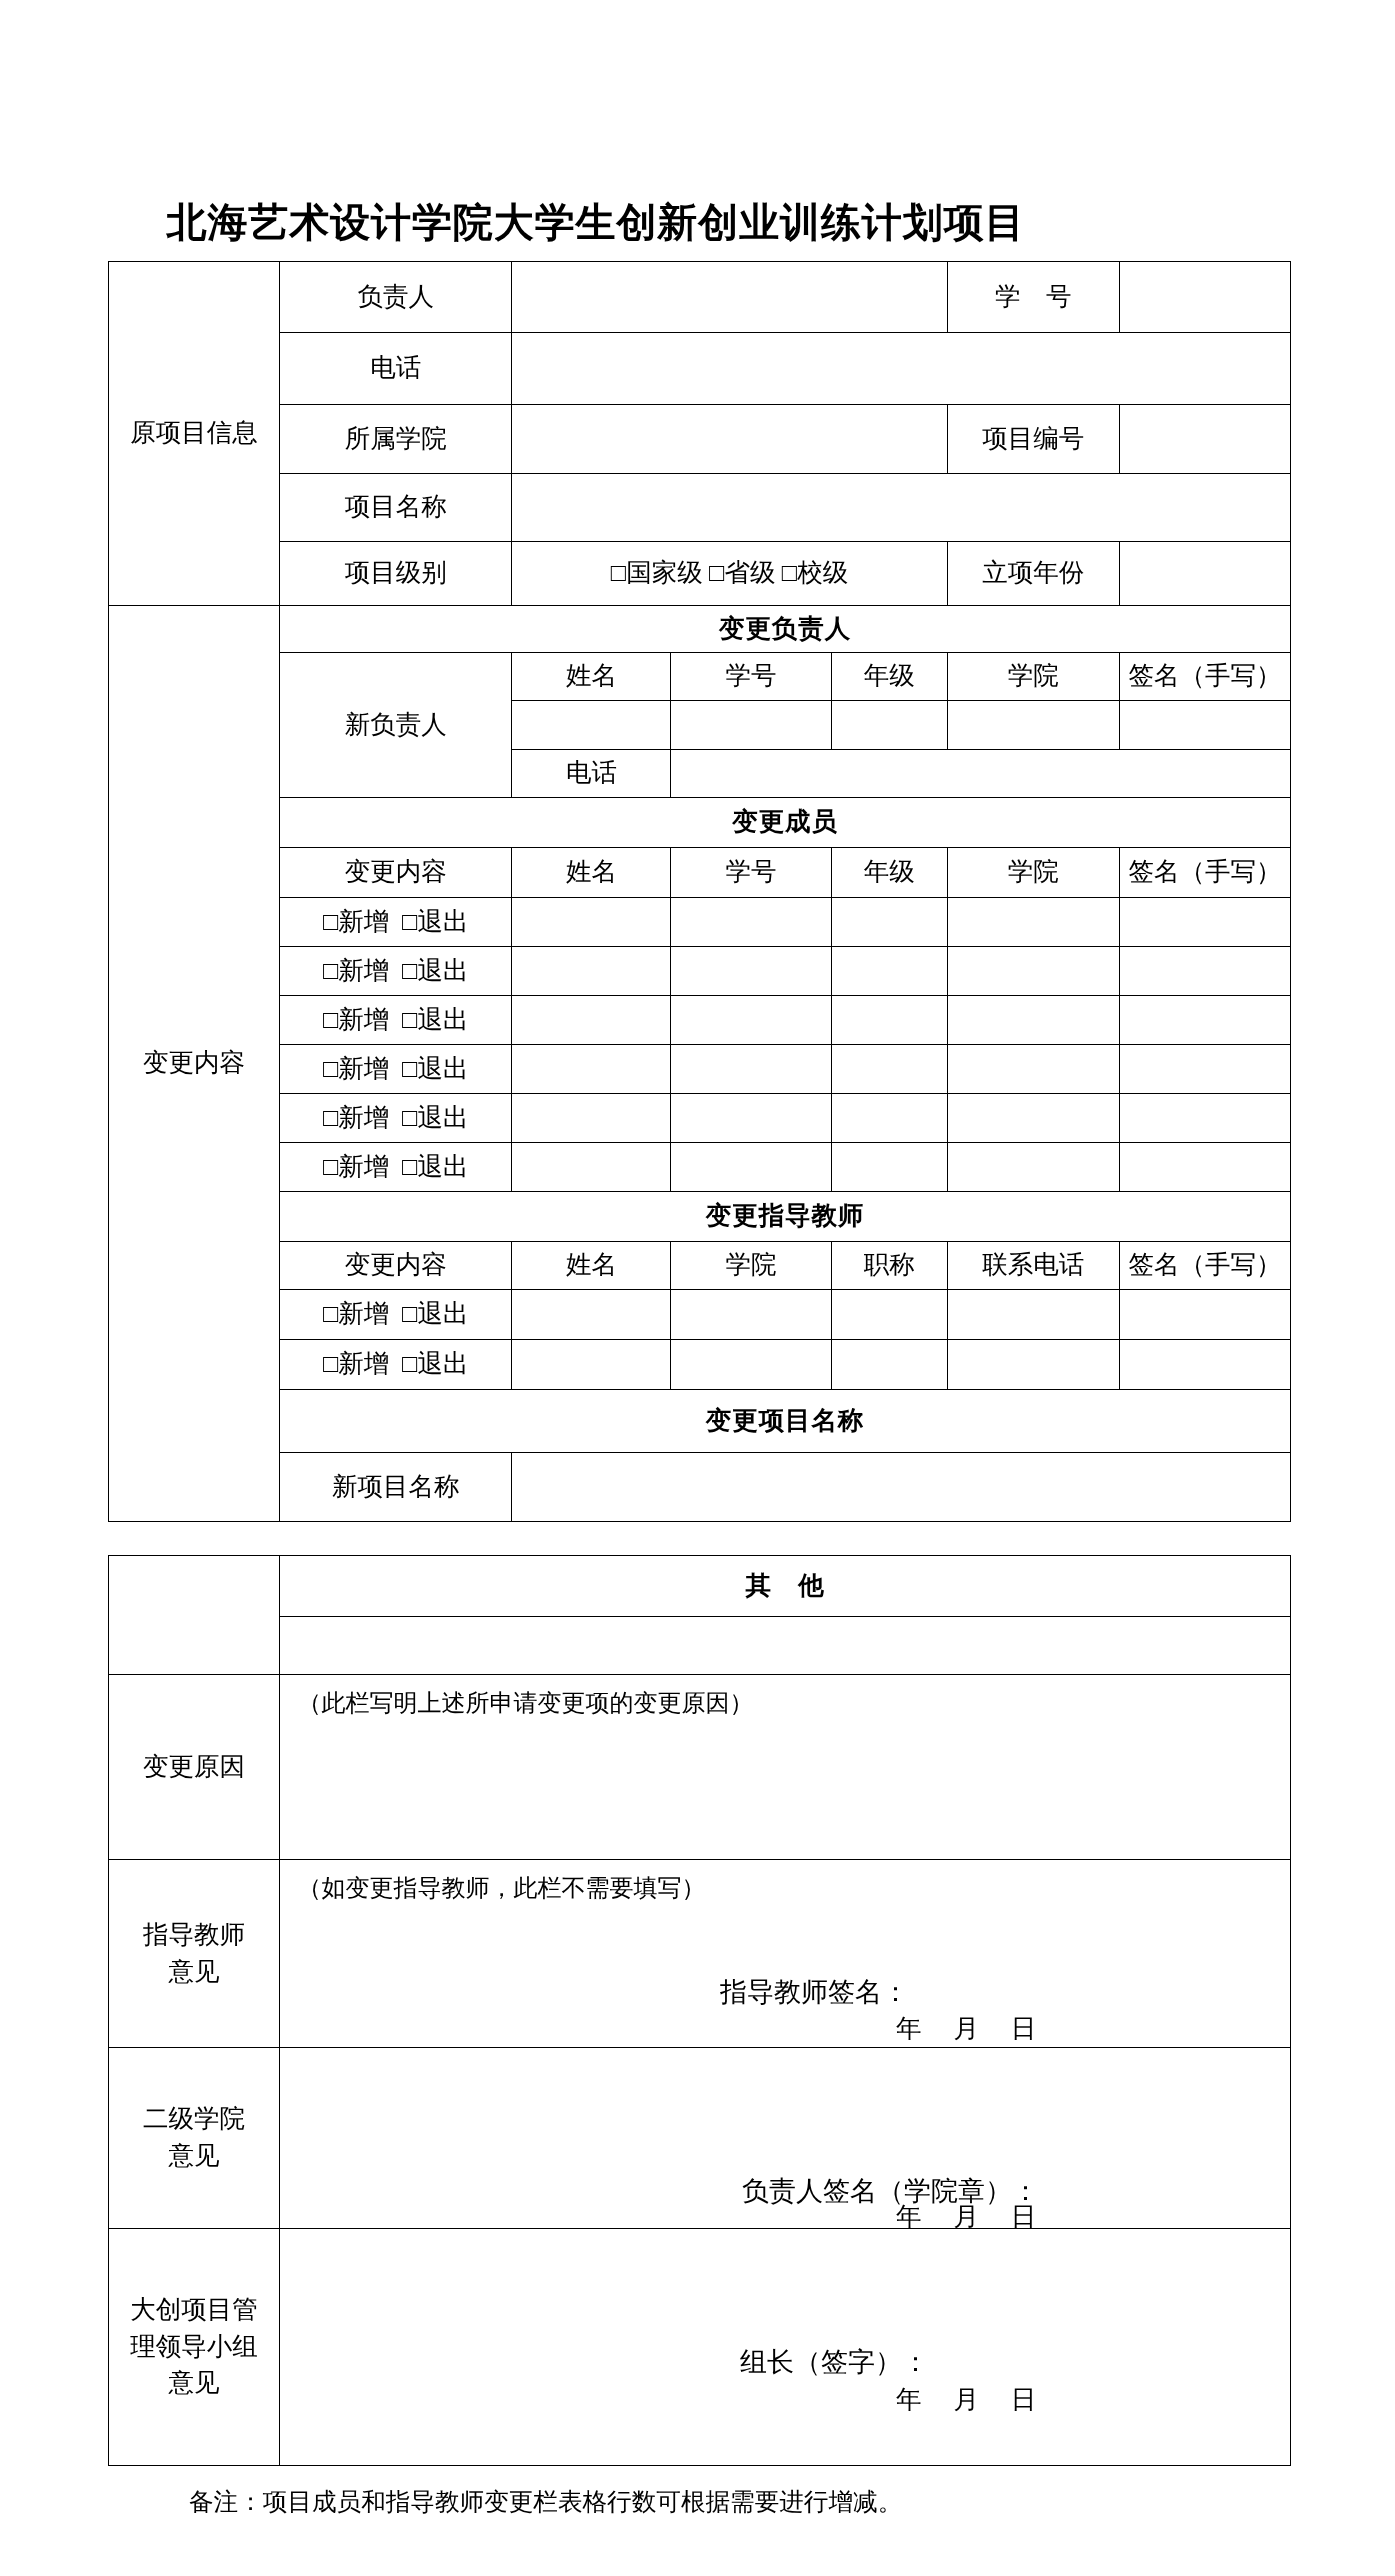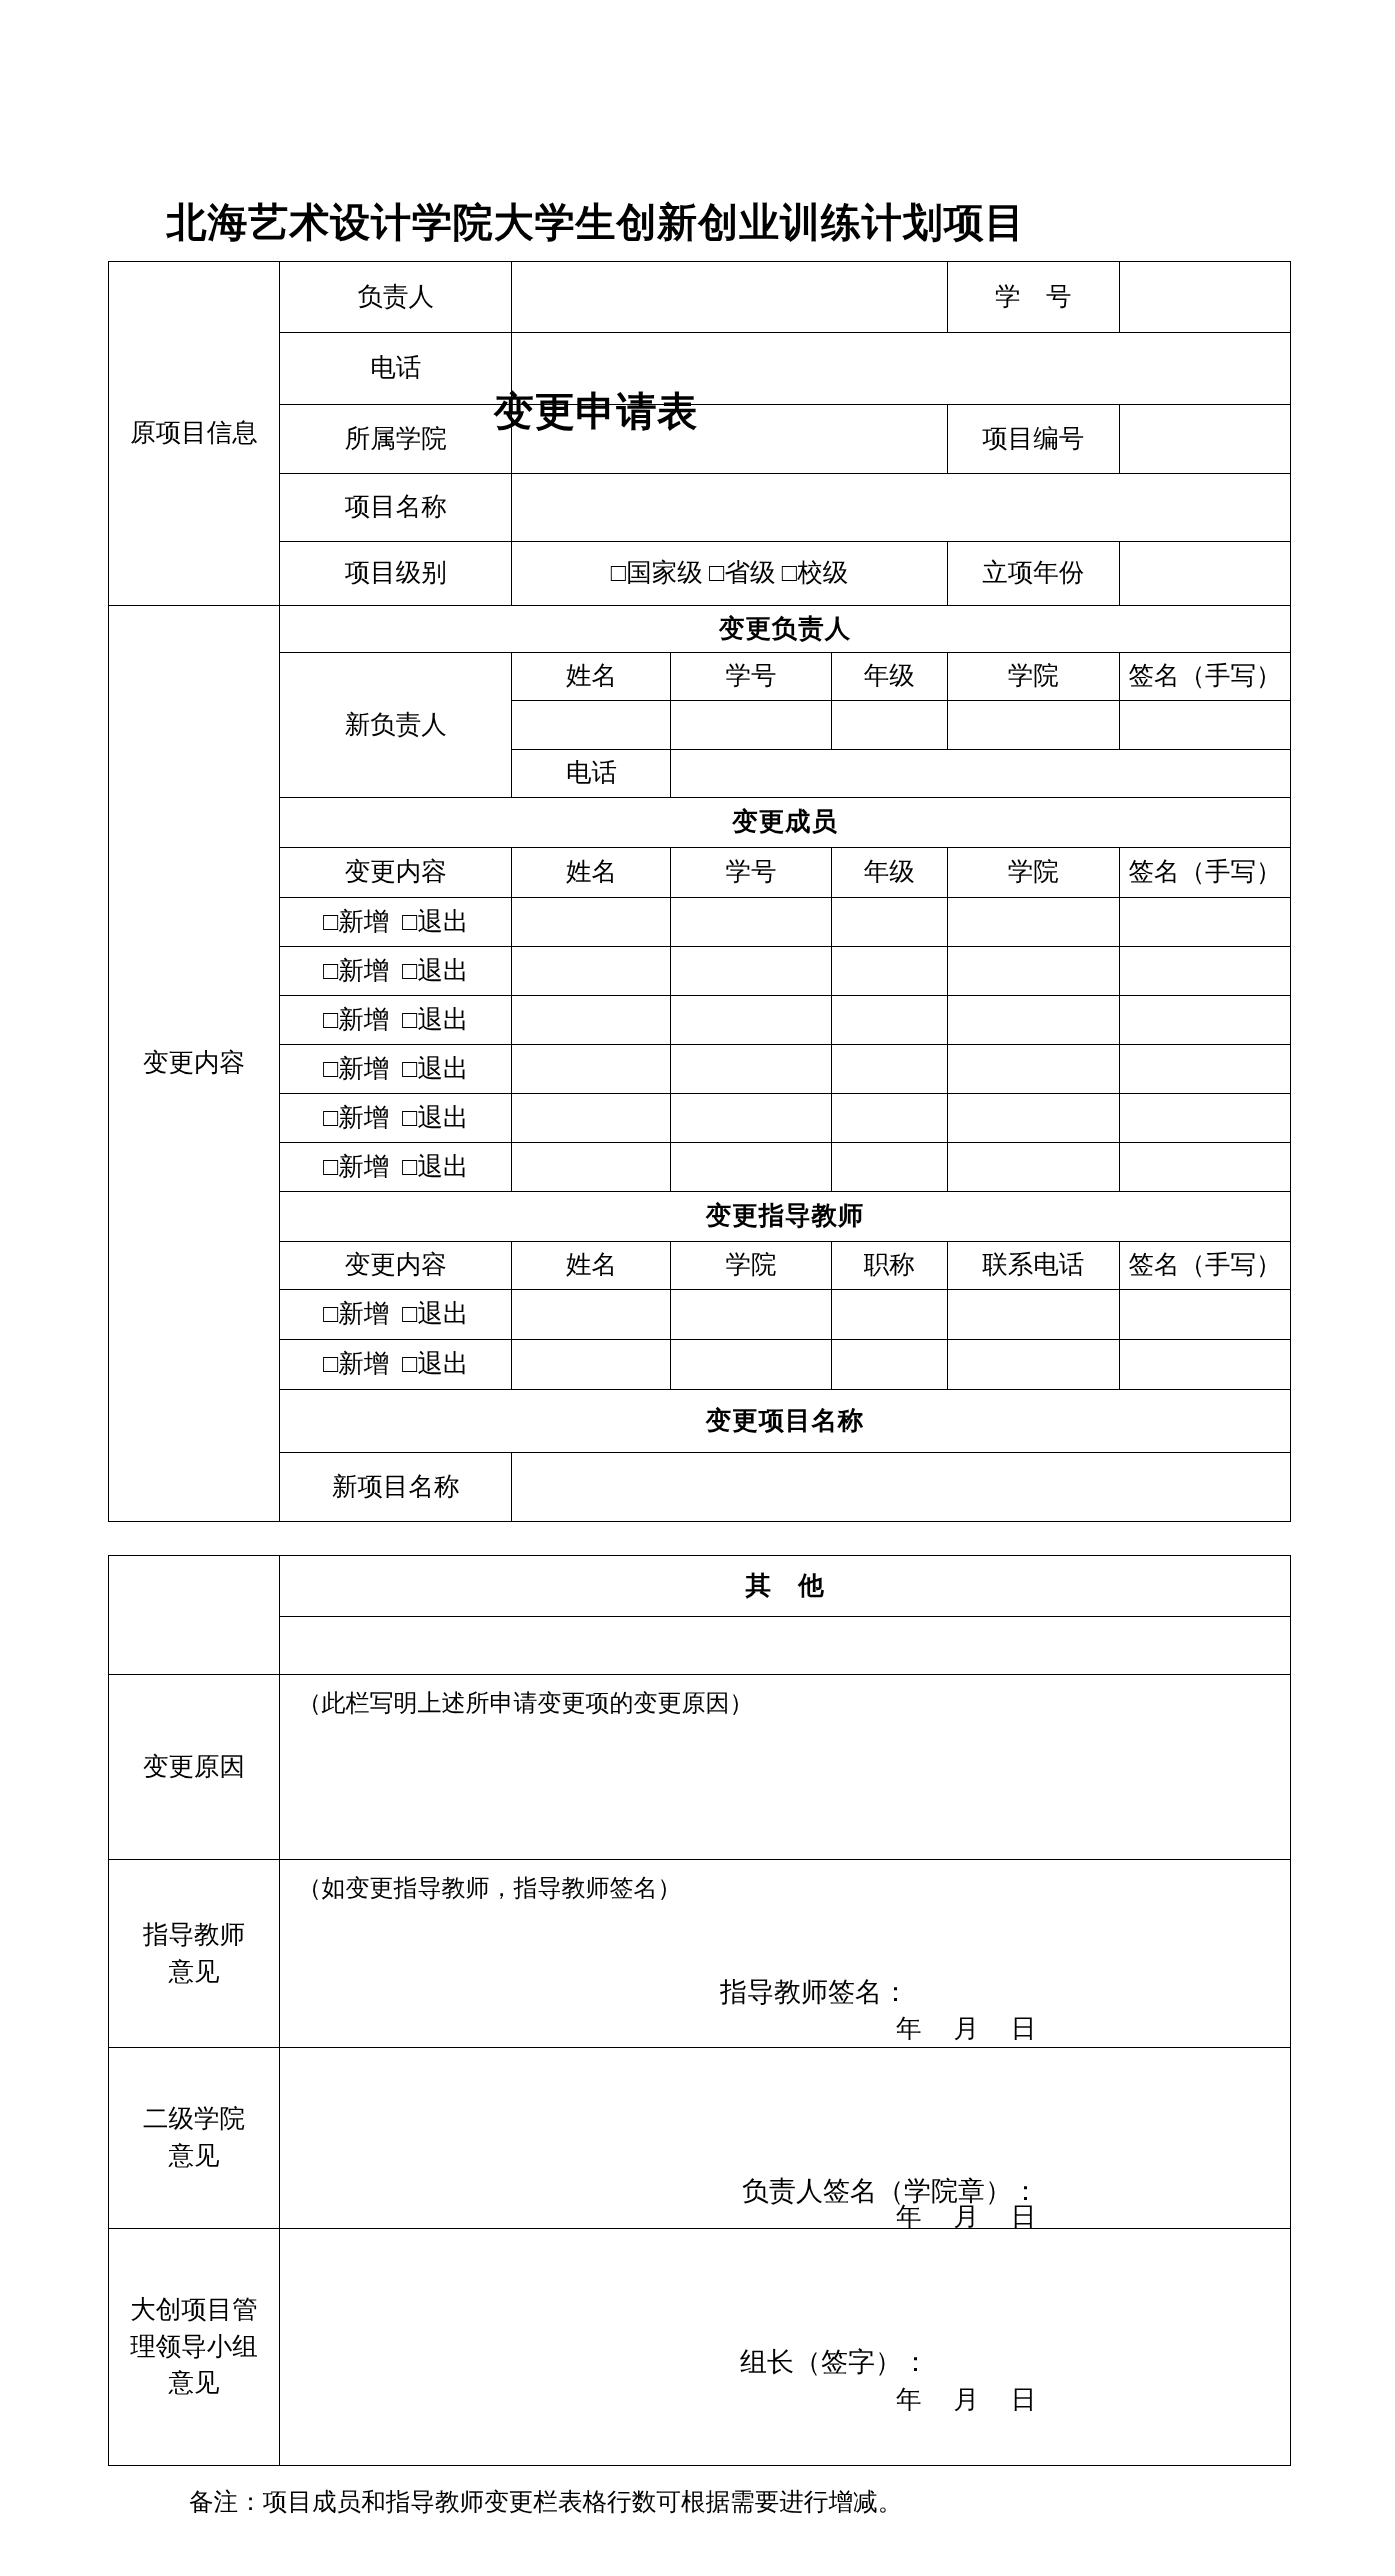--- a/index.html
+++ b/index.html
@@ -53,21 +53,20 @@
     white-space:pre-wrap;
   }
 </style>
 </head>
 <body>
 
 <div class="page">
 
   <div class="title">
     <div>北海艺术设计学院大学生创新创业训练计划项目</div>
-    <div>变更申请表</div>
   </div>
 
   <table class="grid" id="main-table">
     <colgroup>
       <col style="width:171px">
         <col style="width:232px">
         <col style="width:159px">
       <col style="width:160px">
         <col style="width:116px">
         <col style="width:172px">
@@ -241,21 +240,21 @@
       <tr style="height:185px">
         <td class="stub">变更原因</td>
         <td class="opinion">
           <div class="hint">（此栏写明上述所申请变更项的变更原因）</div>
         </td>
       </tr>
       <tr style="height:188px">
         <td class="stub">指导教师
 意见</td>
         <td class="opinion">
-          <div class="hint">（如变更指导教师，指导教师签名）</div>
+          <div class="hint">（如变更指导教师，此栏不需要填写）</div>
           <div class="sig-line" style="top:113px; left:440px;">指导教师签名：</div>
           <div class="date-line" style="top:151px; left:616px;">年　 月　 日</div>
         </td>
       </tr>
       <tr style="height:181px">
         <td class="stub">二级学院
 意见</td>
         <td class="opinion">
           <div class="sig-line" style="top:124px; left:462px;">负责人签名（学院章）：</div>
           <div class="date-line" style="top:151px; left:616px;">年　 月　 日</div>

